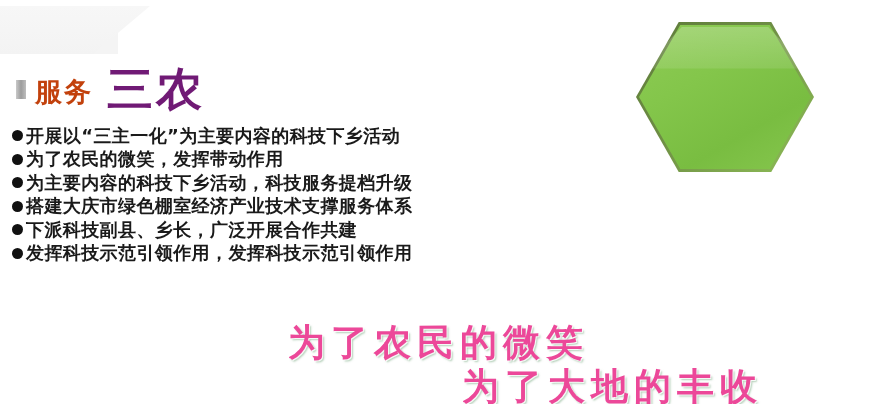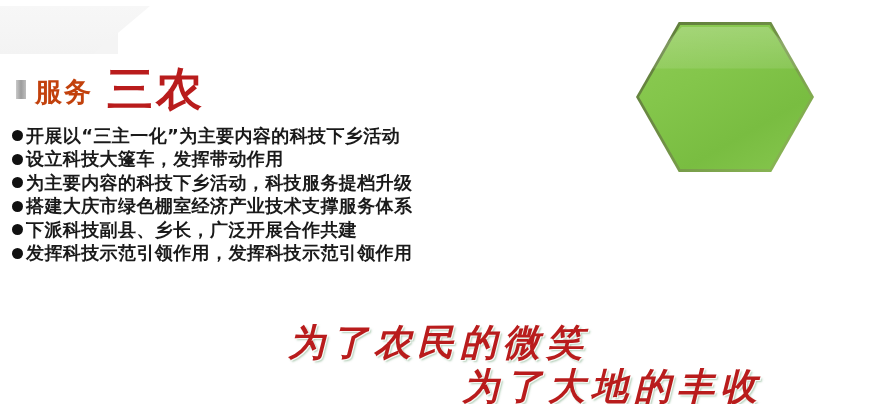--- a/index.html
+++ b/index.html
@@ -63,21 +63,21 @@
     font-size: 27px;
     font-weight: bold;
     color: #c2410c;
     letter-spacing: 2px;
     line-height: 1;
   }
   .heading-big {
     font-family: "DejaVu Sans", "Liberation Sans", sans-serif;
     font-size: 46px;
     font-weight: bold;
-    color: #b91c1c;
+    color: #701a75;
     letter-spacing: 3px;
     line-height: 1;
     margin-left: 14px;
     position: relative;
     top: 4px;
   }
 
   
   .bullets {
     position: absolute;
@@ -149,28 +149,27 @@
     left: 0;
     top: 316px;
     width: 892px;
     height: 88px;
   }
   .slogan-line {
     position: absolute;
     font-family: "DejaVu Sans", "Liberation Sans", sans-serif;
     font-size: 37px;
     font-weight: bold;
-    color: #b91c1c;
+    color: #ec4899;
     letter-spacing: 6px;
     line-height: 1;
     white-space: nowrap;
     text-shadow:
       1px 1px 0 rgba(255,255,255,0.85),
       2px 2px 2px rgba(120,170,130,0.55);
-    font-style: italic;
   }
   .slogan-line-1 { left: 288px; top: 8px; }
   .slogan-line-2 { left: 462px; top: 52px; }
 </style>
 </head>
 <body>
 
 <div id="slide">
 
   <div class="corner-wedge-2"></div>
@@ -182,21 +181,21 @@
     <span class="heading-big">三农</span>
   </div>
 
   <ul class="bullets">
     <li class="bullet-item">
       <span class="bullet-dot"></span>
       <span class="bullet-text">开展以“三主一化”为主要内容的科技下乡活动</span>
     </li>
     <li class="bullet-item">
       <span class="bullet-dot"></span>
-      <span class="bullet-text">设立科技大篷车，发挥带动作用</span>
+      <span class="bullet-text">为了农民的微笑，发挥带动作用</span>
     </li>
     <li class="bullet-item">
       <span class="bullet-dot"></span>
       <span class="bullet-text">为主要内容的科技下乡活动，科技服务提档升级</span>
     </li>
     <li class="bullet-item">
       <span class="bullet-dot"></span>
       <span class="bullet-text">搭建大庆市绿色棚室经济产业技术支撑服务体系</span>
     </li>
     <li class="bullet-item">

